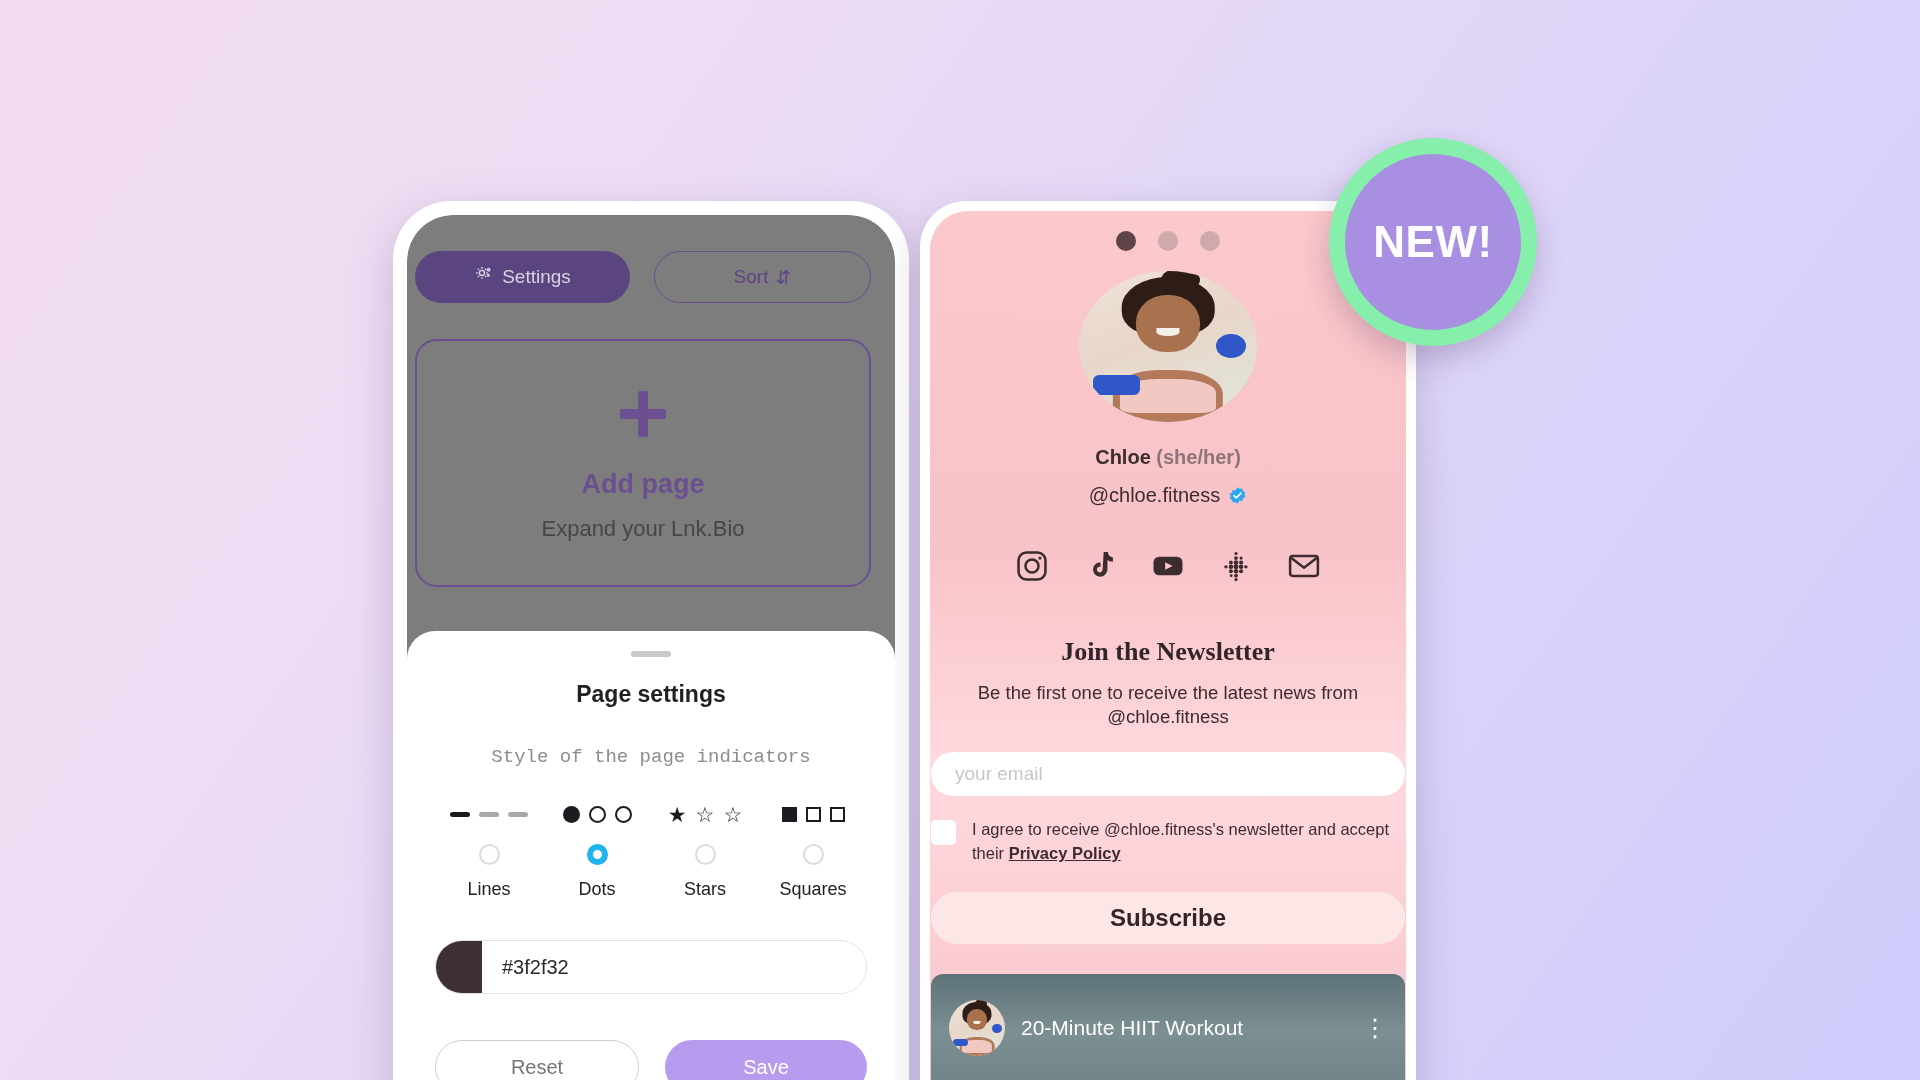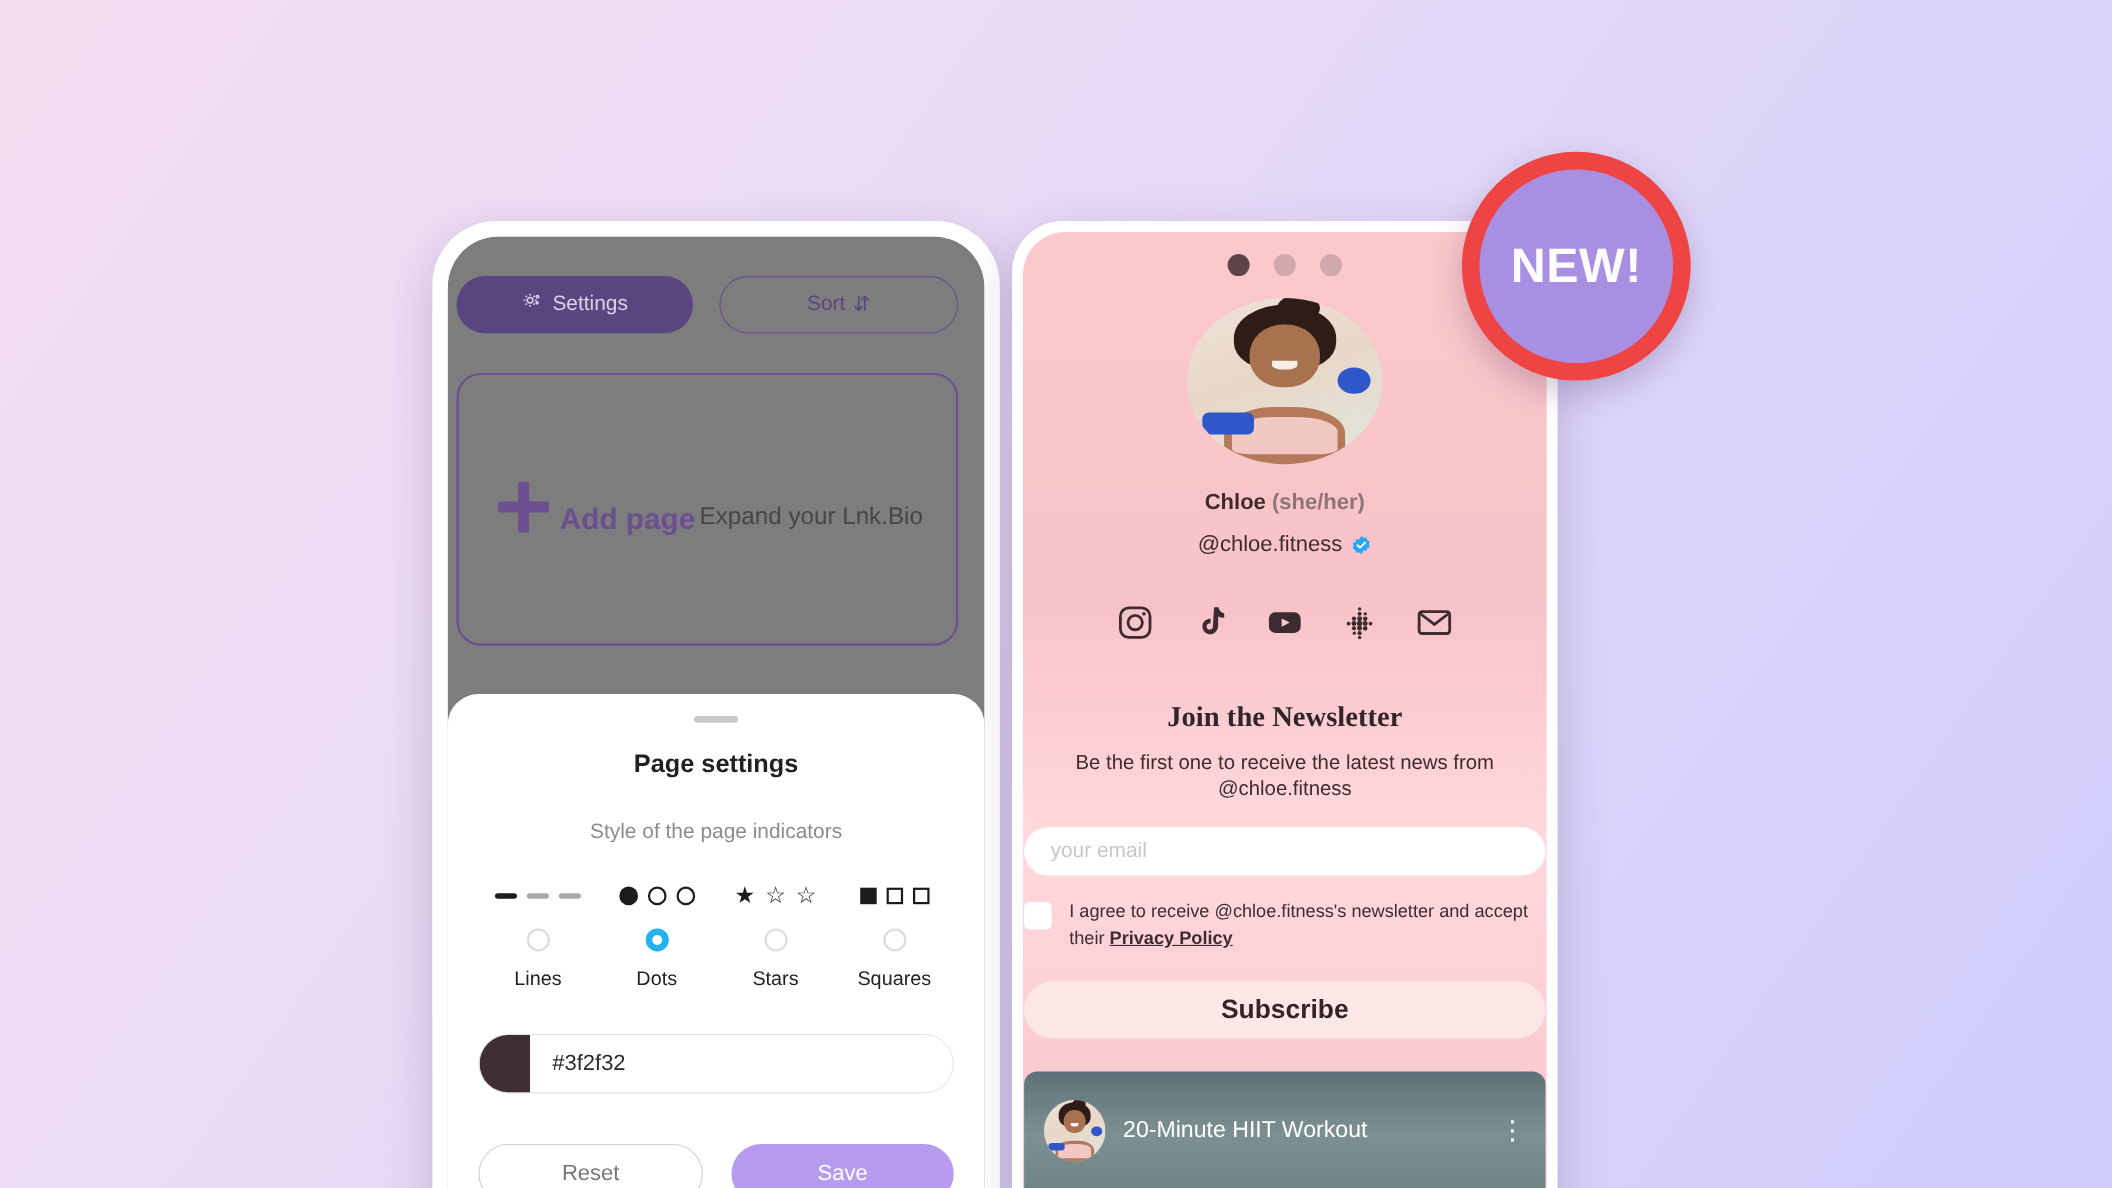--- a/index.html
+++ b/index.html
@@ -53,21 +53,21 @@
     border: 1.6px solid #6b4f91;
     border-radius: 26px;
     display: flex; align-items: center; justify-content: center; gap: 7px;
     color: #5f4486; font-size: 19px; cursor: pointer;
   }
   .add-card {
     margin-top: 36px;
     height: 248px;
     border: 2px solid #6b4f91;
     border-radius: 22px;
-    display: flex; flex-direction: row;
+    display: flex; flex-direction: column;
     align-items: center; justify-content: center;
     gap: 4px;
     cursor: pointer;
   }
   .plus-icon { color: #6b4f91; }
   .add-title { font-size: 27px; font-weight: bold; color: #6b4f91; margin-top: 18px; }
   .add-sub { font-size: 22px; color: #48454a; margin-top: 12px; }
 
   
   .sheet {
@@ -80,21 +80,21 @@
   }
   .sheet-grab {
     width: 40px; height: 6px; border-radius: 3px;
     background: #c9c9cc; margin: 4px auto 0 auto;
   }
   .sheet-title {
     text-align: center; font-size: 23px; font-weight: bold;
     color: #222024; margin-top: 24px;
   }
   .sheet-sub {
-    text-align: center; font-size: 19px; color: #8d8b90; margin-top: 38px;
+    text-align: center; font-size: 19px; color: #8d8b90; margin-top: 38px; font-family: Liberation Mono, monospace;
   }
   .style-row {
     display: flex; margin-top: 34px;
   }
   .style-opt {
     flex: 1; display: flex; flex-direction: column; align-items: center; cursor: pointer;
   }
   .glyphs { height: 24px; display: flex; align-items: center; gap: 9px; }
   .radio {
     width: 21px; height: 21px; border-radius: 50%;
@@ -229,21 +229,21 @@
     overflow: hidden; flex: none; position: relative;
   }
   .vc-title { color: #fff; font-size: 21px; flex: 1; }
   .vc-more { color: #fff; font-size: 24px; line-height: 1; letter-spacing: 0; }
 
   
   .new-badge {
     position: absolute; z-index: 40;
     left: 1329px; top: 138px;
     width: 208px; height: 208px; border-radius: 50%;
-    background: #ef4444;
+    background: #86efac;
     box-shadow: 0 12px 30px rgba(70,40,90,0.25);
     display: flex; align-items: center; justify-content: center;
   }
   .new-inner {
     width: 176px; height: 176px; border-radius: 50%;
     background: #a98fe2;
     display: flex; align-items: center; justify-content: center;
   }
   .new-text {
     color: #fdfcff; font-size: 44px; font-weight: bold; letter-spacing: 0.5px;

